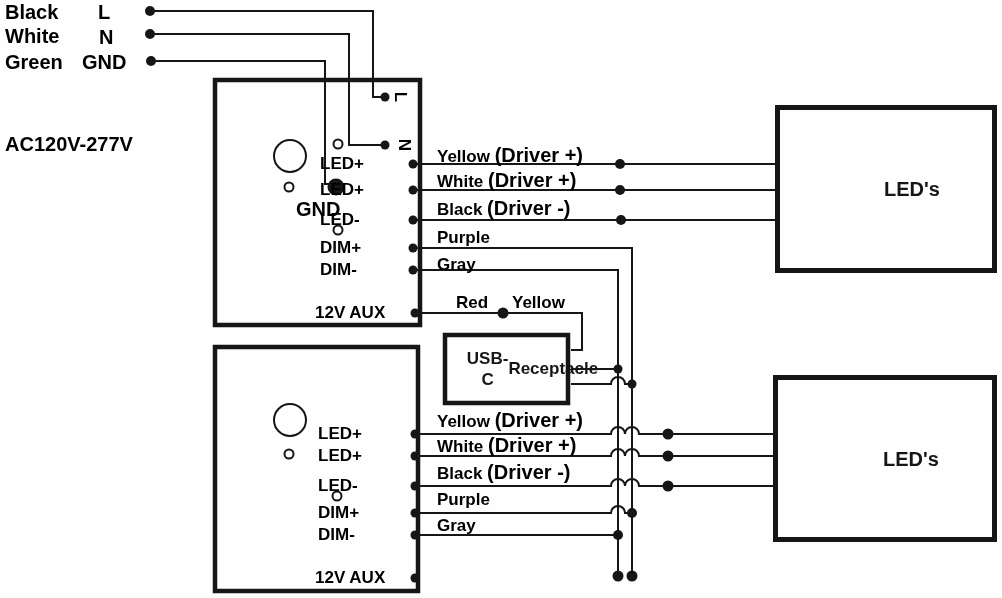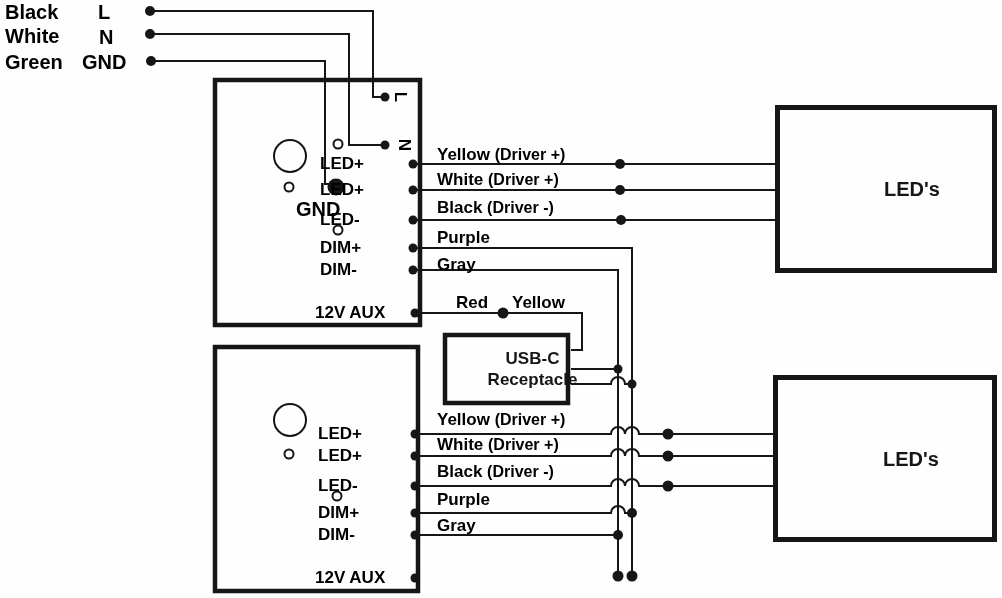--- a/index.html
+++ b/index.html
@@ -4,26 +4,26 @@
 <style>
   html,body{margin:0;padding:0;background:#ffffff;}
   .stage{
     position:relative;width:1002px;height:598px;background:#fefefe;overflow:hidden;
     font-family:"Liberation Sans",sans-serif;color:#161616;
   }
   .layer{position:absolute;left:0;top:0;width:1002px;height:598px;}
   .lbl{position:absolute;font-weight:bold;white-space:nowrap;color:#000000;}
   .f20{font-size:20px;line-height:20px;}
   .f17{font-size:17px;line-height:18px;}
-  .note{font-size:16px;}
+  .note{font-size:20px;}
   .ra{}
   .rot{transform:rotate(90deg);transform-origin:50% 50%;display:inline-block;}
   .boxtext{position:absolute;display:flex;align-items:center;justify-content:center;
            font-weight:bold;text-align:center;margin-left:26px;}
-  .col{flex-direction:column;line-height:1.25;}
+  .col{line-height:1.25;}
 </style>
 </head>
 <body>
 
 <div class="stage">
 
   <svg class="layer" viewBox="0 0 1002 598">
     <g stroke="#161616" fill="none" stroke-width="2">
 
       <rect x="215" y="80" width="205" height="245" stroke-width="4.5" fill="#fefefe"></rect>
@@ -101,20 +101,21 @@
       <circle cx="632" cy="576" r="5.5"></circle>
     </g>
   </svg>
 
   <div class="lbl f20" style="left:5px;top:2px">Black</div>
   <div class="lbl f20" style="left:98px;top:2px">L</div>
   <div class="lbl f20" style="left:5px;top:26px">White</div>
   <div class="lbl f20" style="left:99px;top:27px">N</div>
   <div class="lbl f20" style="left:5px;top:52px">Green</div>
   <div class="lbl f20" style="left:82px;top:52px">GND</div>
+  <div class="lbl f20" style="left:5px;top:134px">AC120V-277V</div>
 
   <div class="lbl f17" style="left:395px;top:88px"><span class="rot">L</span></div>
   <div class="lbl f17" style="left:398px;top:136px"><span class="rot">N</span></div>
   <div class="lbl f20" style="left:296px;top:199px">GND</div>
   <div class="lbl f17 ra" style="left:320px;width:88px;top:155px">LED+</div>
   <div class="lbl f17 ra" style="left:320px;width:88px;top:181px">LED+</div>
   <div class="lbl f17 ra" style="left:320px;width:88px;top:211px">LED-</div>
   <div class="lbl f17 ra" style="left:320px;width:88px;top:239px">DIM+</div>
   <div class="lbl f17 ra" style="left:320px;width:88px;top:261px">DIM-</div>
   <div class="lbl f17 ra" style="left:315px;width:90px;top:304px">12V AUX</div>

